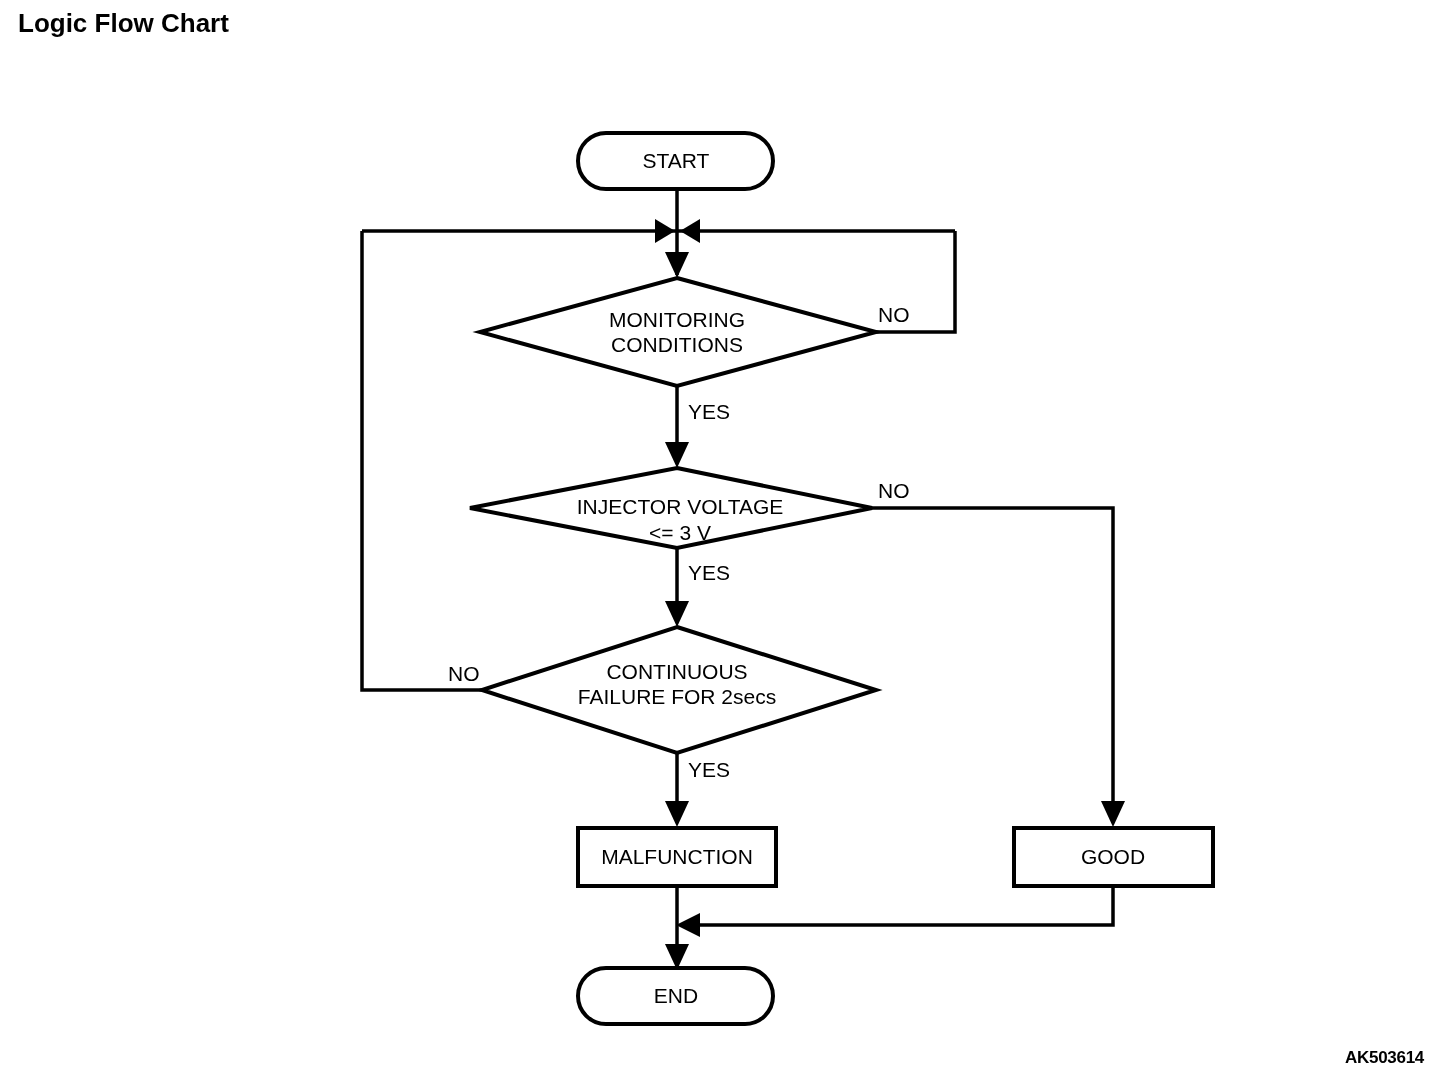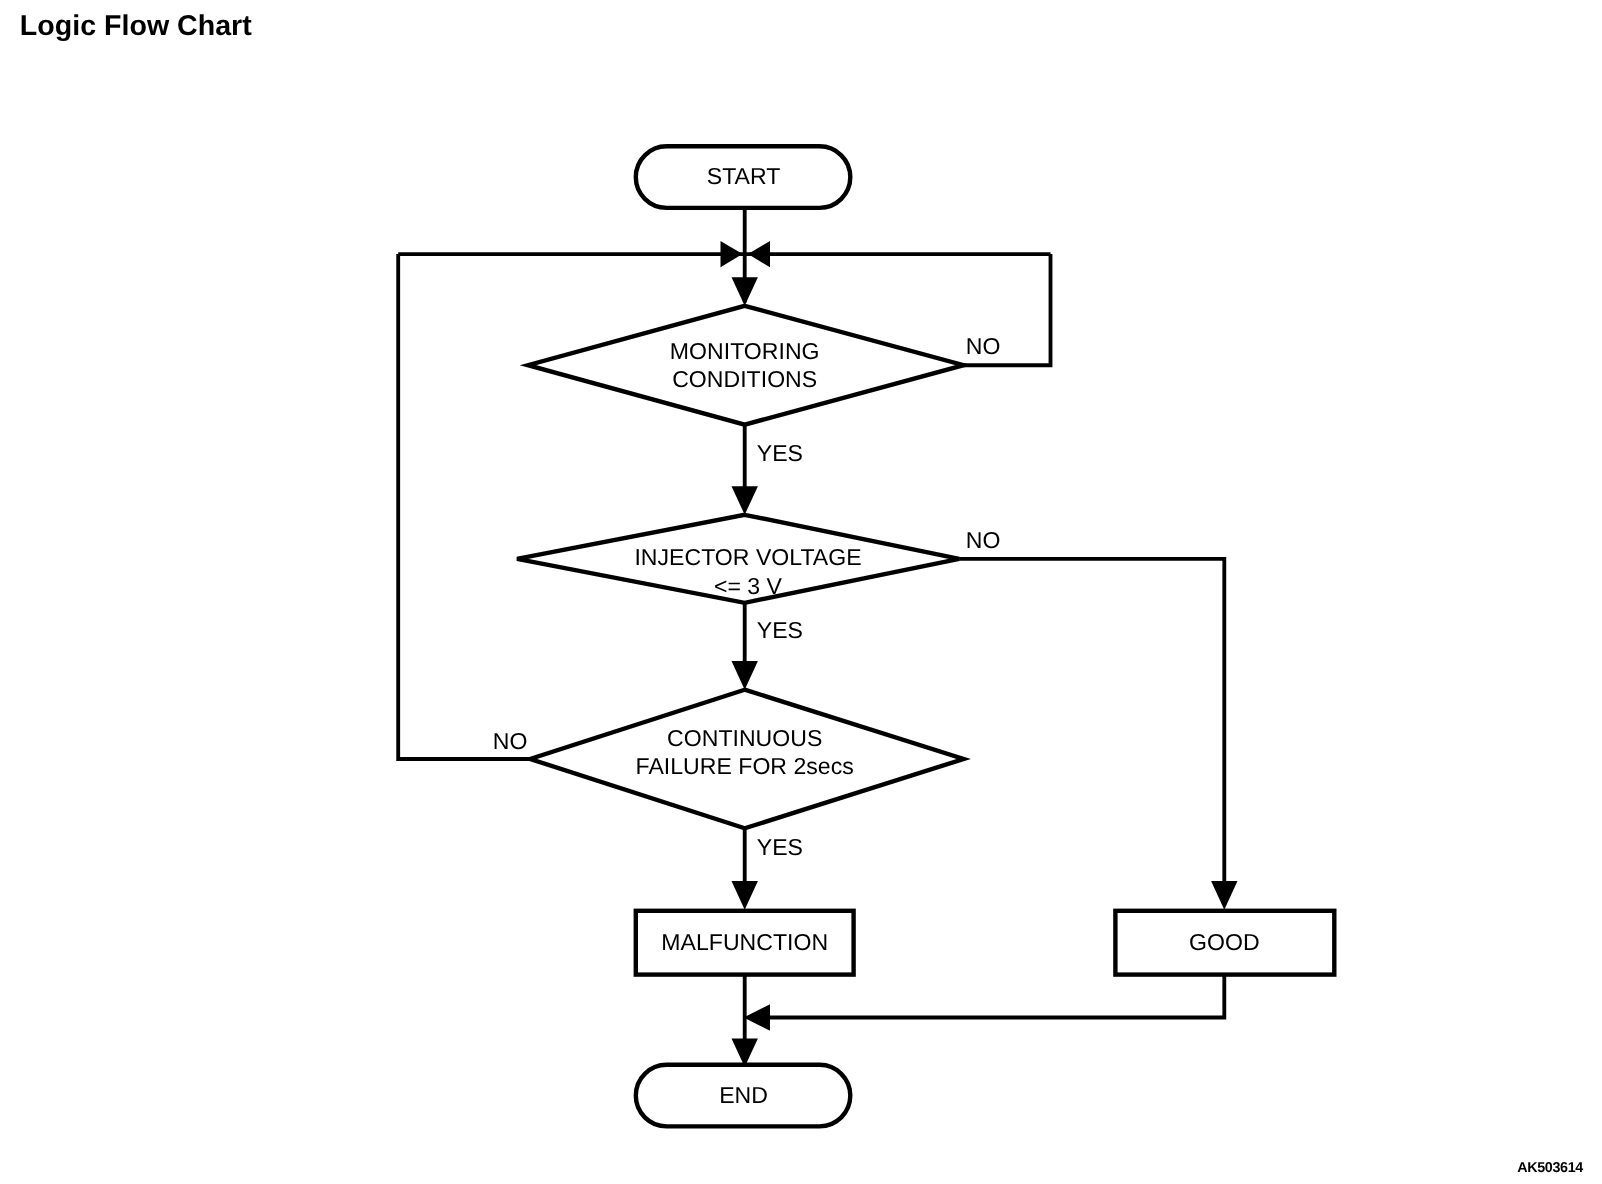--- a/index.html
+++ b/index.html
@@ -23,23 +23,23 @@
     position: absolute;
     left: 18px;
     top: 8px;
     font-size: 26px;
     font-weight: bold;
     letter-spacing: 0px;
     font-family: "Liberation Sans", sans-serif;
   }
   #figure-code {
     position: absolute;
-    right: 17px;
+    right: 32px;
     bottom: 8px;
-    font-size: 13px;
+    font-size: 17px;
     font-weight: bold;
     font-family: "Liberation Sans", sans-serif;
     letter-spacing: -0.3px;
     margin-left: 24px;
   }
   #flow-svg {
     position: absolute;
     left: 0;
     top: 0;
   }

